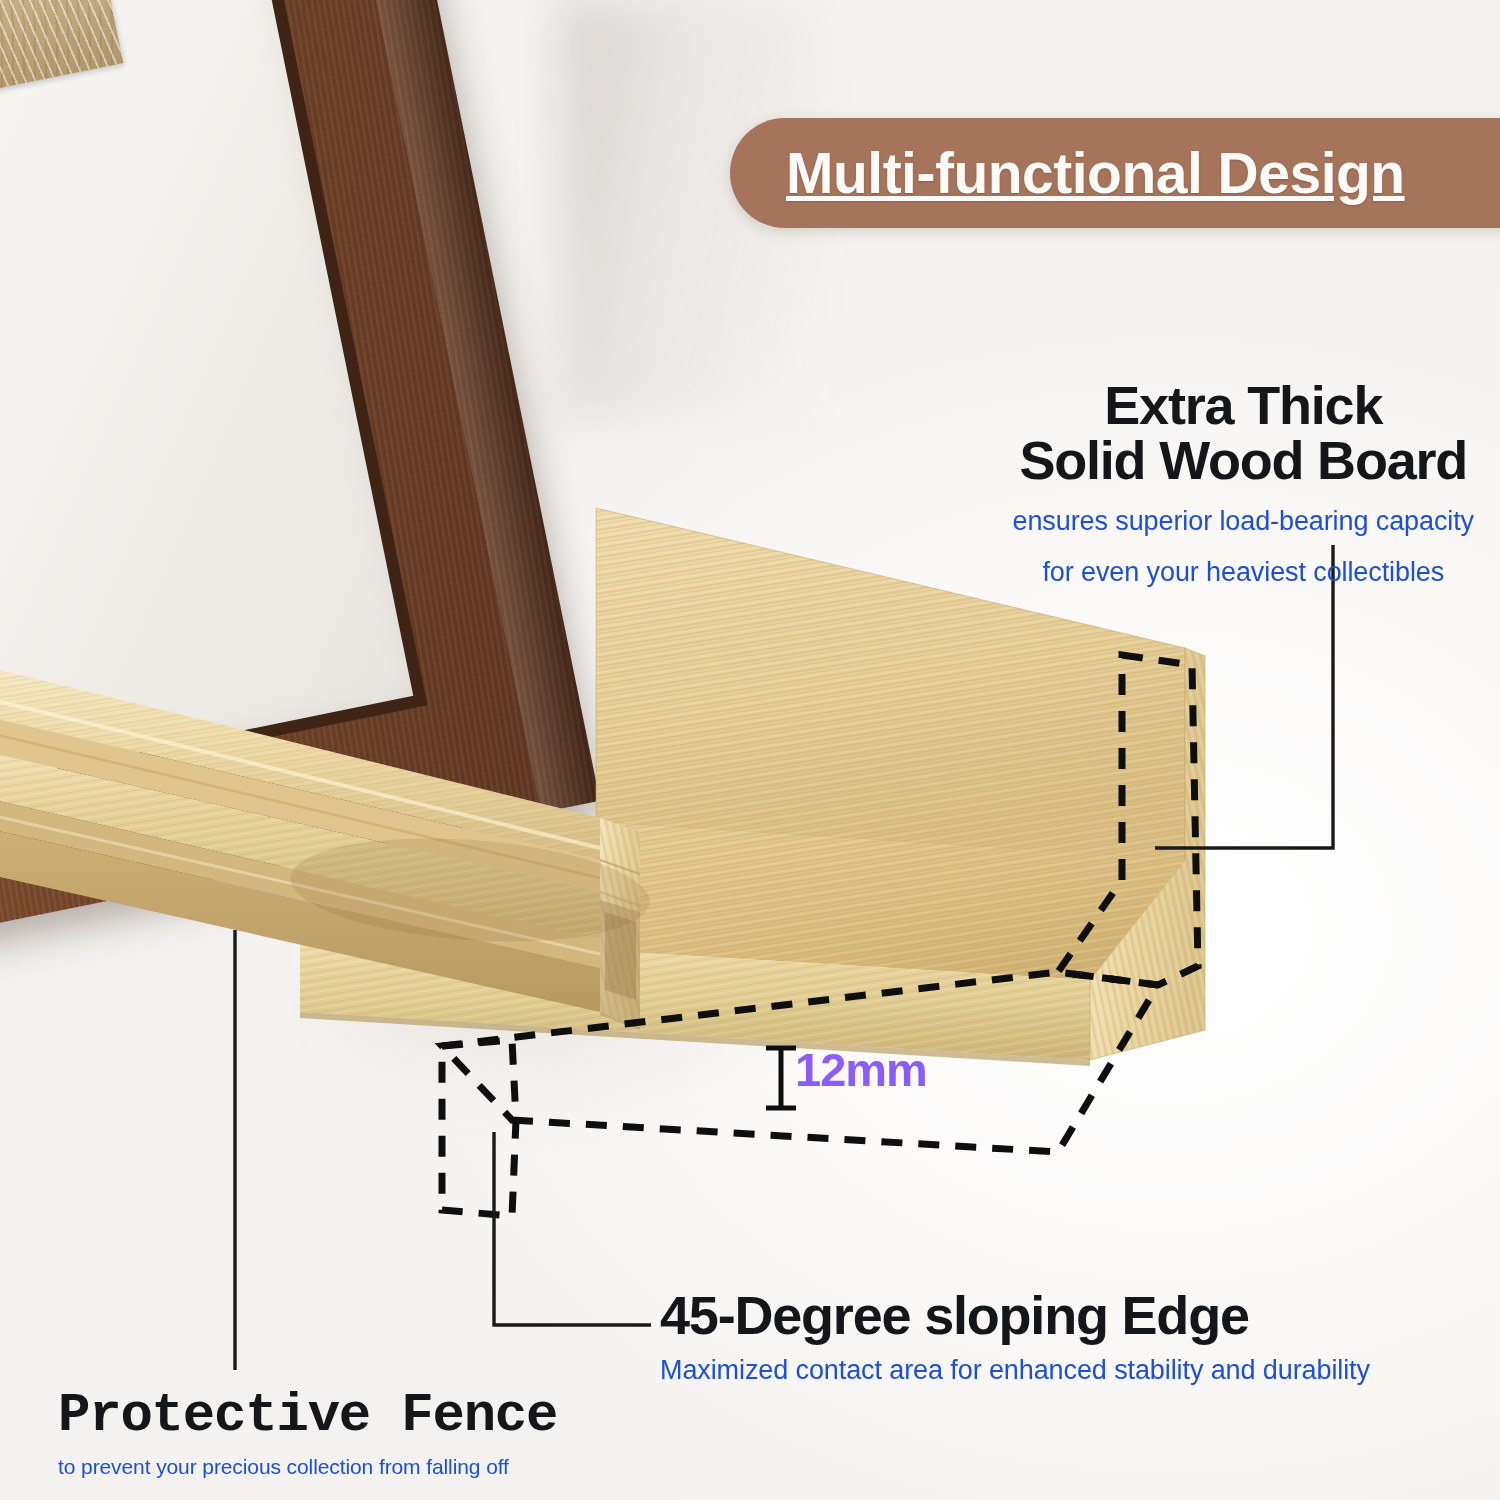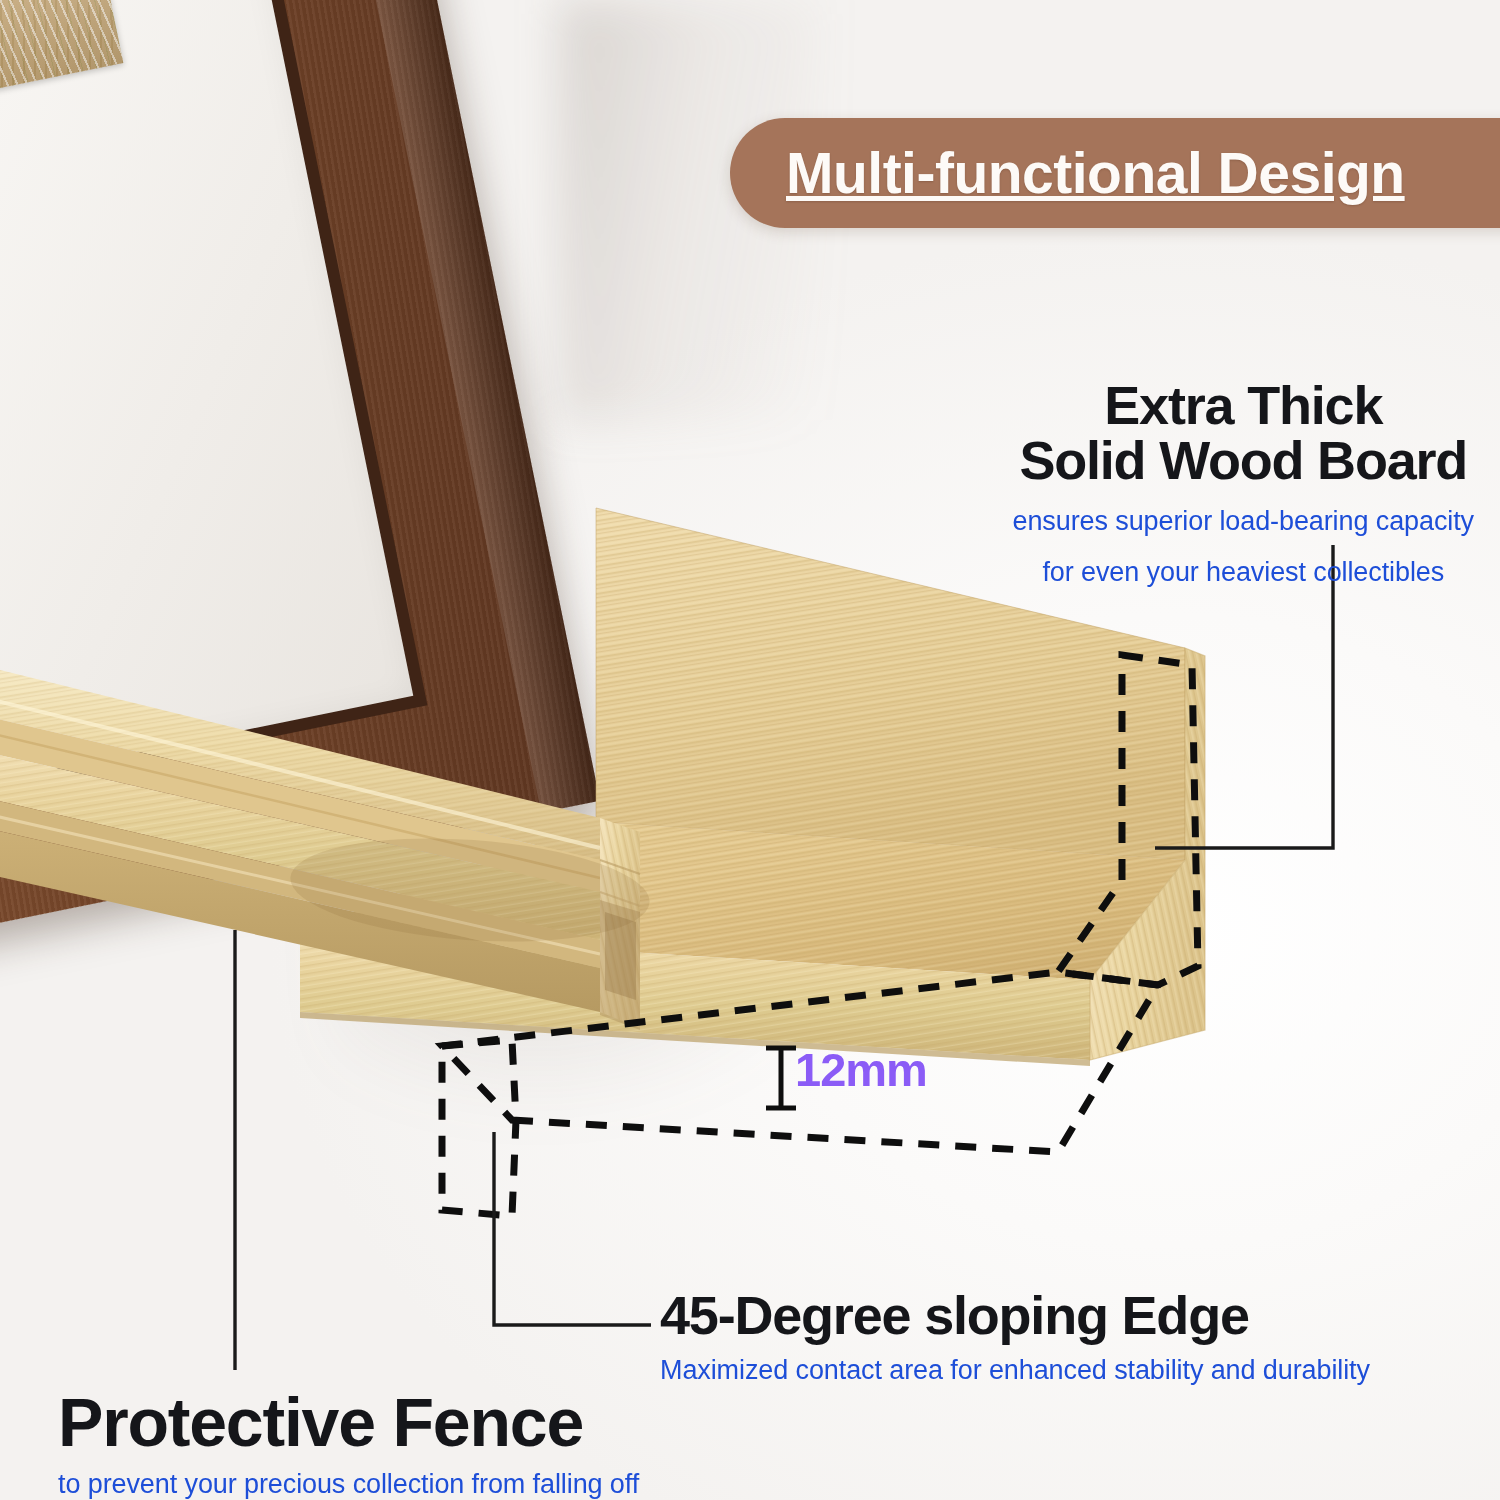--- a/index.html
+++ b/index.html
@@ -108,22 +108,22 @@
 
   #co-thick{right:26px;top:330px;text-align:center;margin-top:48px;}
   #co-thick .c-title{font-size:54px;}
   #co-thick .c-sub{font-size:27px;margin-top:16px;}
 
   #co-slope{left:660px;top:1288px;text-align:left;}
   #co-slope .c-title{font-size:54px;}
   #co-slope .c-sub{font-size:27px;margin-top:10px;}
 
   #co-fence{left:58px;top:1388px;text-align:left;}
-  #co-fence .c-title{font-size:68px;}
-  #co-fence .c-sub{font-size:27px;margin-top:10px;}
+  #co-fence .c-title{font-size:54px;font-family:Liberation Mono, monospace;}
+  #co-fence .c-sub{font-size:21px;margin-top:10px;}
 
   .dim-label{
     position:absolute;left:795px;top:1042px;
     font-size:47px;font-weight:700;color:#8b5cf6;letter-spacing:-1px;
     text-shadow:0 1px 1px rgba(255,255,255,.55);
   }
 </style>
 </head>
 <body>
 

